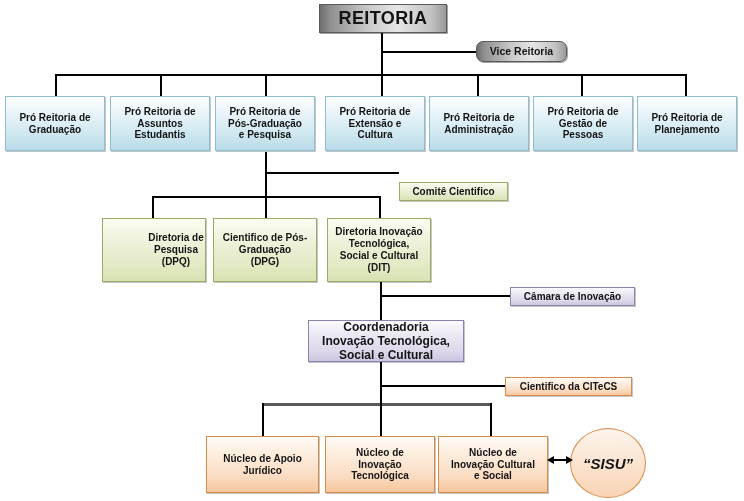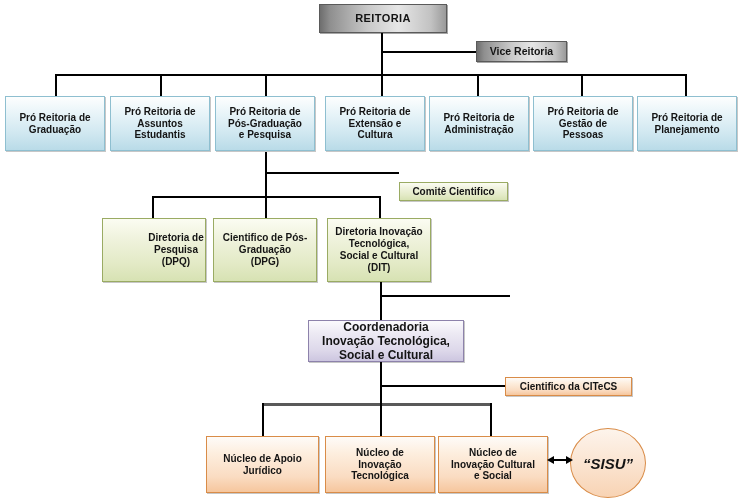--- a/index.html
+++ b/index.html
@@ -140,23 +140,23 @@
   <div class="ln" style="left:490px; top:403px; width:2px; height:33px;"></div>
 
   <div class="arrow-wrap" style="left:547px; top:452px; width:26px; height:16px;">
     <svg width="26" height="16" viewBox="0 0 26 16">
       <line x1="4" y1="8" x2="22" y2="8" stroke="#000" stroke-width="2"></line>
       <polygon points="0,8 7,4 7,12" fill="#000"></polygon>
       <polygon points="26,8 19,4 19,12" fill="#000"></polygon>
     </svg>
   </div>
 
-  <div class="node grey" style="left:319px; top:4px; width:128px; height:29px; font-size:11px; letter-spacing:.4px;">REITORIA</div>
-
-  <div class="node grey" style="left:476px; top:41px; width:91px; height:21px; font-size:10.5px;">Vice Reitoria</div>
+  <div class="node grey" style="left:319px; top:4px; width:128px; height:29px; font-size:18px; letter-spacing:.4px;">REITORIA</div>
+
+  <div class="node grey" style="left:476px; top:41px; width:91px; height:21px; font-size:10.5px;border-radius:7px;">Vice Reitoria</div>
 
   <div class="node blue" style="left:5px; top:96px; width:100px; height:55px; font-size:10px;">Pró Reitoria de
 Graduação</div>
 
   <div class="node blue" style="left:110px; top:96px; width:100px; height:55px; font-size:10px;">Pró Reitoria de
 Assuntos
 Estudantis</div>
 
   <div class="node blue" style="left:215px; top:96px; width:100px; height:55px; font-size:10px;">Pró Reitoria de
 Pós-Graduação
@@ -184,20 +184,21 @@
 
   <div class="node green" style="left:213px; top:218px; width:104px; height:64px; font-size:10px;">Cientifico de Pós-
 Graduação
 (DPG)</div>
 
   <div class="node green" style="left:327px; top:218px; width:104px; height:64px; font-size:10px;">Diretoria Inovação
 Tecnológica,
 Social e Cultural
 (DIT)</div>
 
+  <div class="node purple" style="left:510px; top:287px; width:125px; height:19px; font-size:10px;">Câmara de Inovação</div>
 
   <div class="node purple" style="left:308px; top:320px; width:156px; height:42px; font-size:12px;">Coordenadoria
 Inovação Tecnológica,
 Social e Cultural</div>
 
   <div class="node orange" style="left:505px; top:377px; width:127px; height:19px; font-size:10px;">Cientifico da CITeCS</div>
 
   <div class="node orange" style="left:206px; top:436px; width:113px; height:57px; font-size:10px;">Núcleo de Apoio
 Jurídico</div>
 

